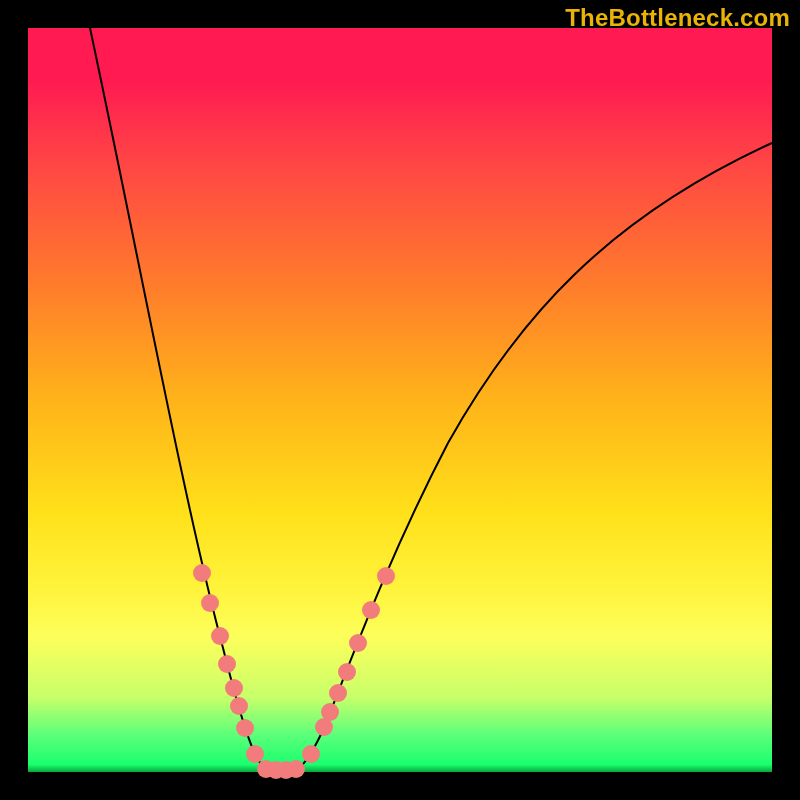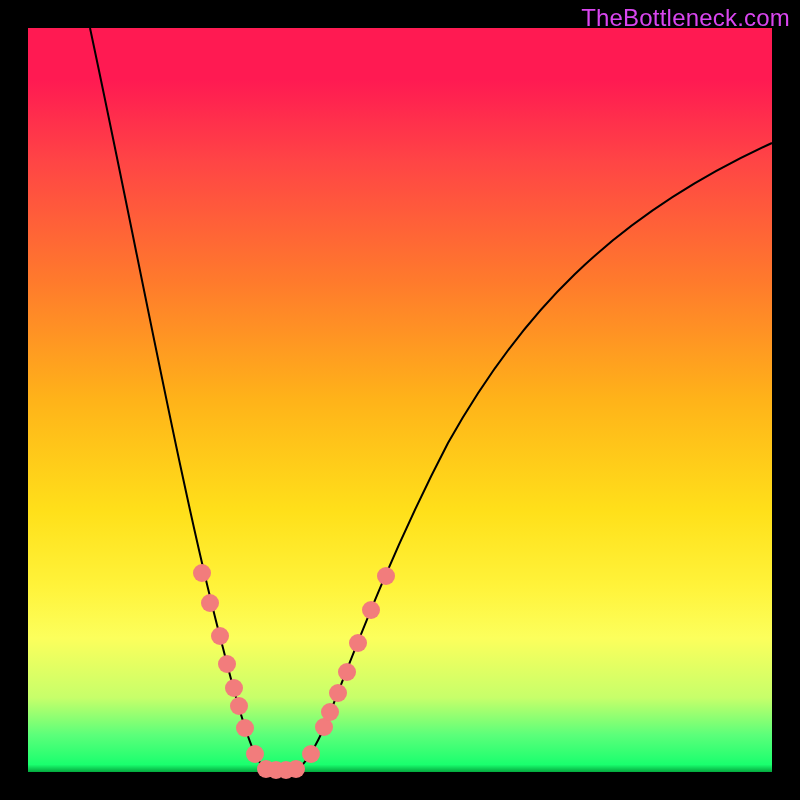--- a/index.html
+++ b/index.html
@@ -37,23 +37,23 @@
       #c7ff6a 90%,
       #5cff7a 95%,
       #1aff6e 99%,
       #03a83e 100%
     );
   }
   .watermark {
     position: absolute;
     top: 4px;
     right: 10px;
-    color: #d946ef;
+    color: #eab308;
     font-size: 24px;
-    font-weight: 400;
+    font-weight: 700;
     letter-spacing: 0.2px;
     margin-left: 17px;
   }
   svg.curve {
     position: absolute;
     top: 0;
     left: 0;
     width: 744px;
     height: 744px;
     overflow: visible;

